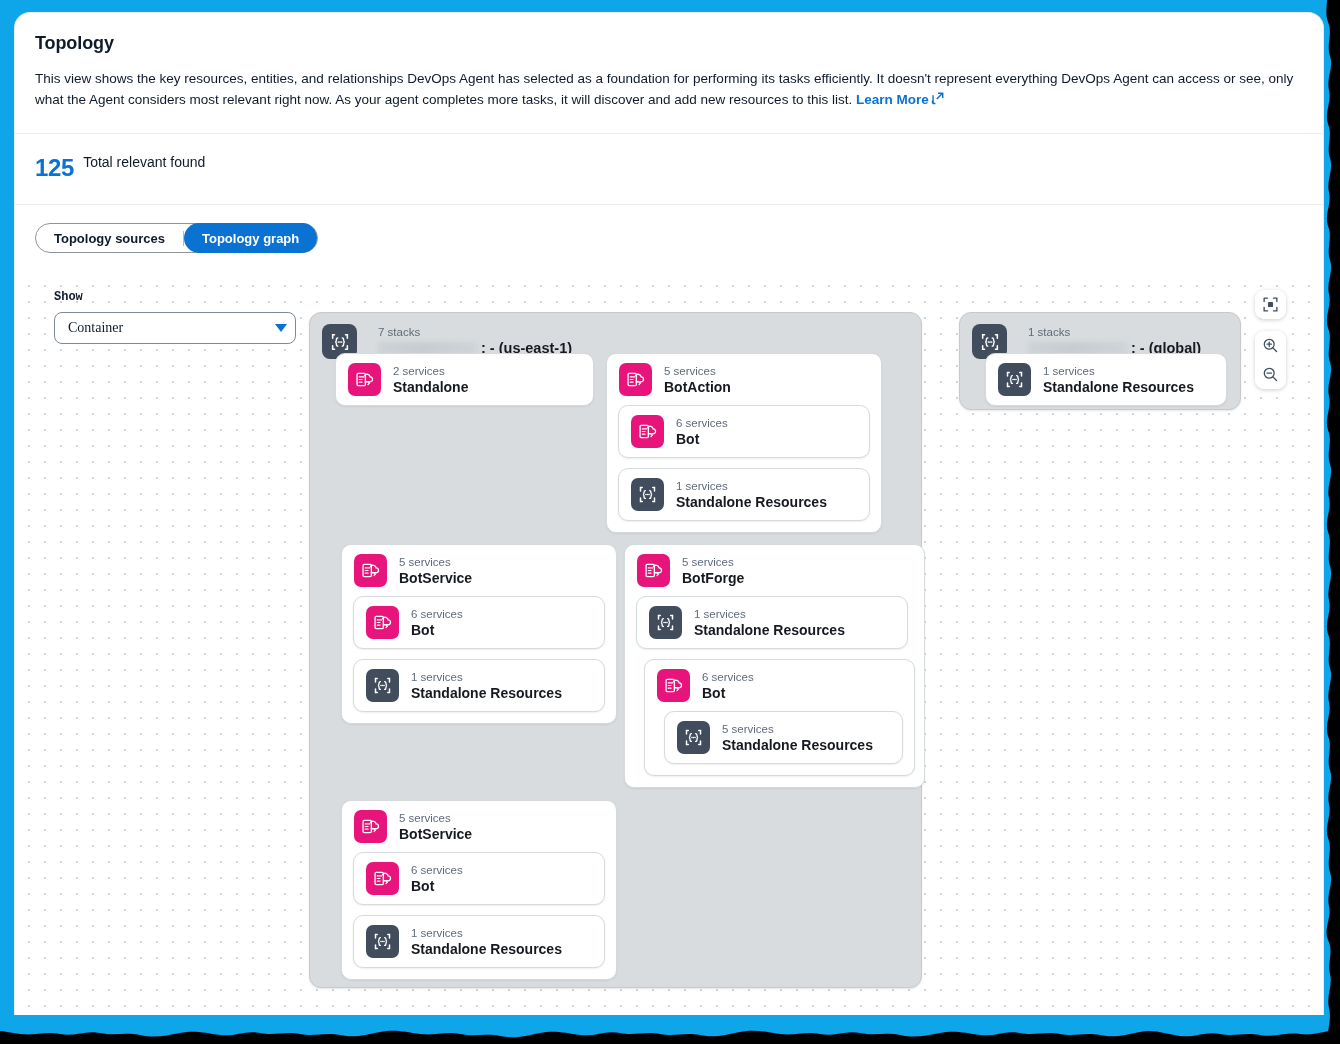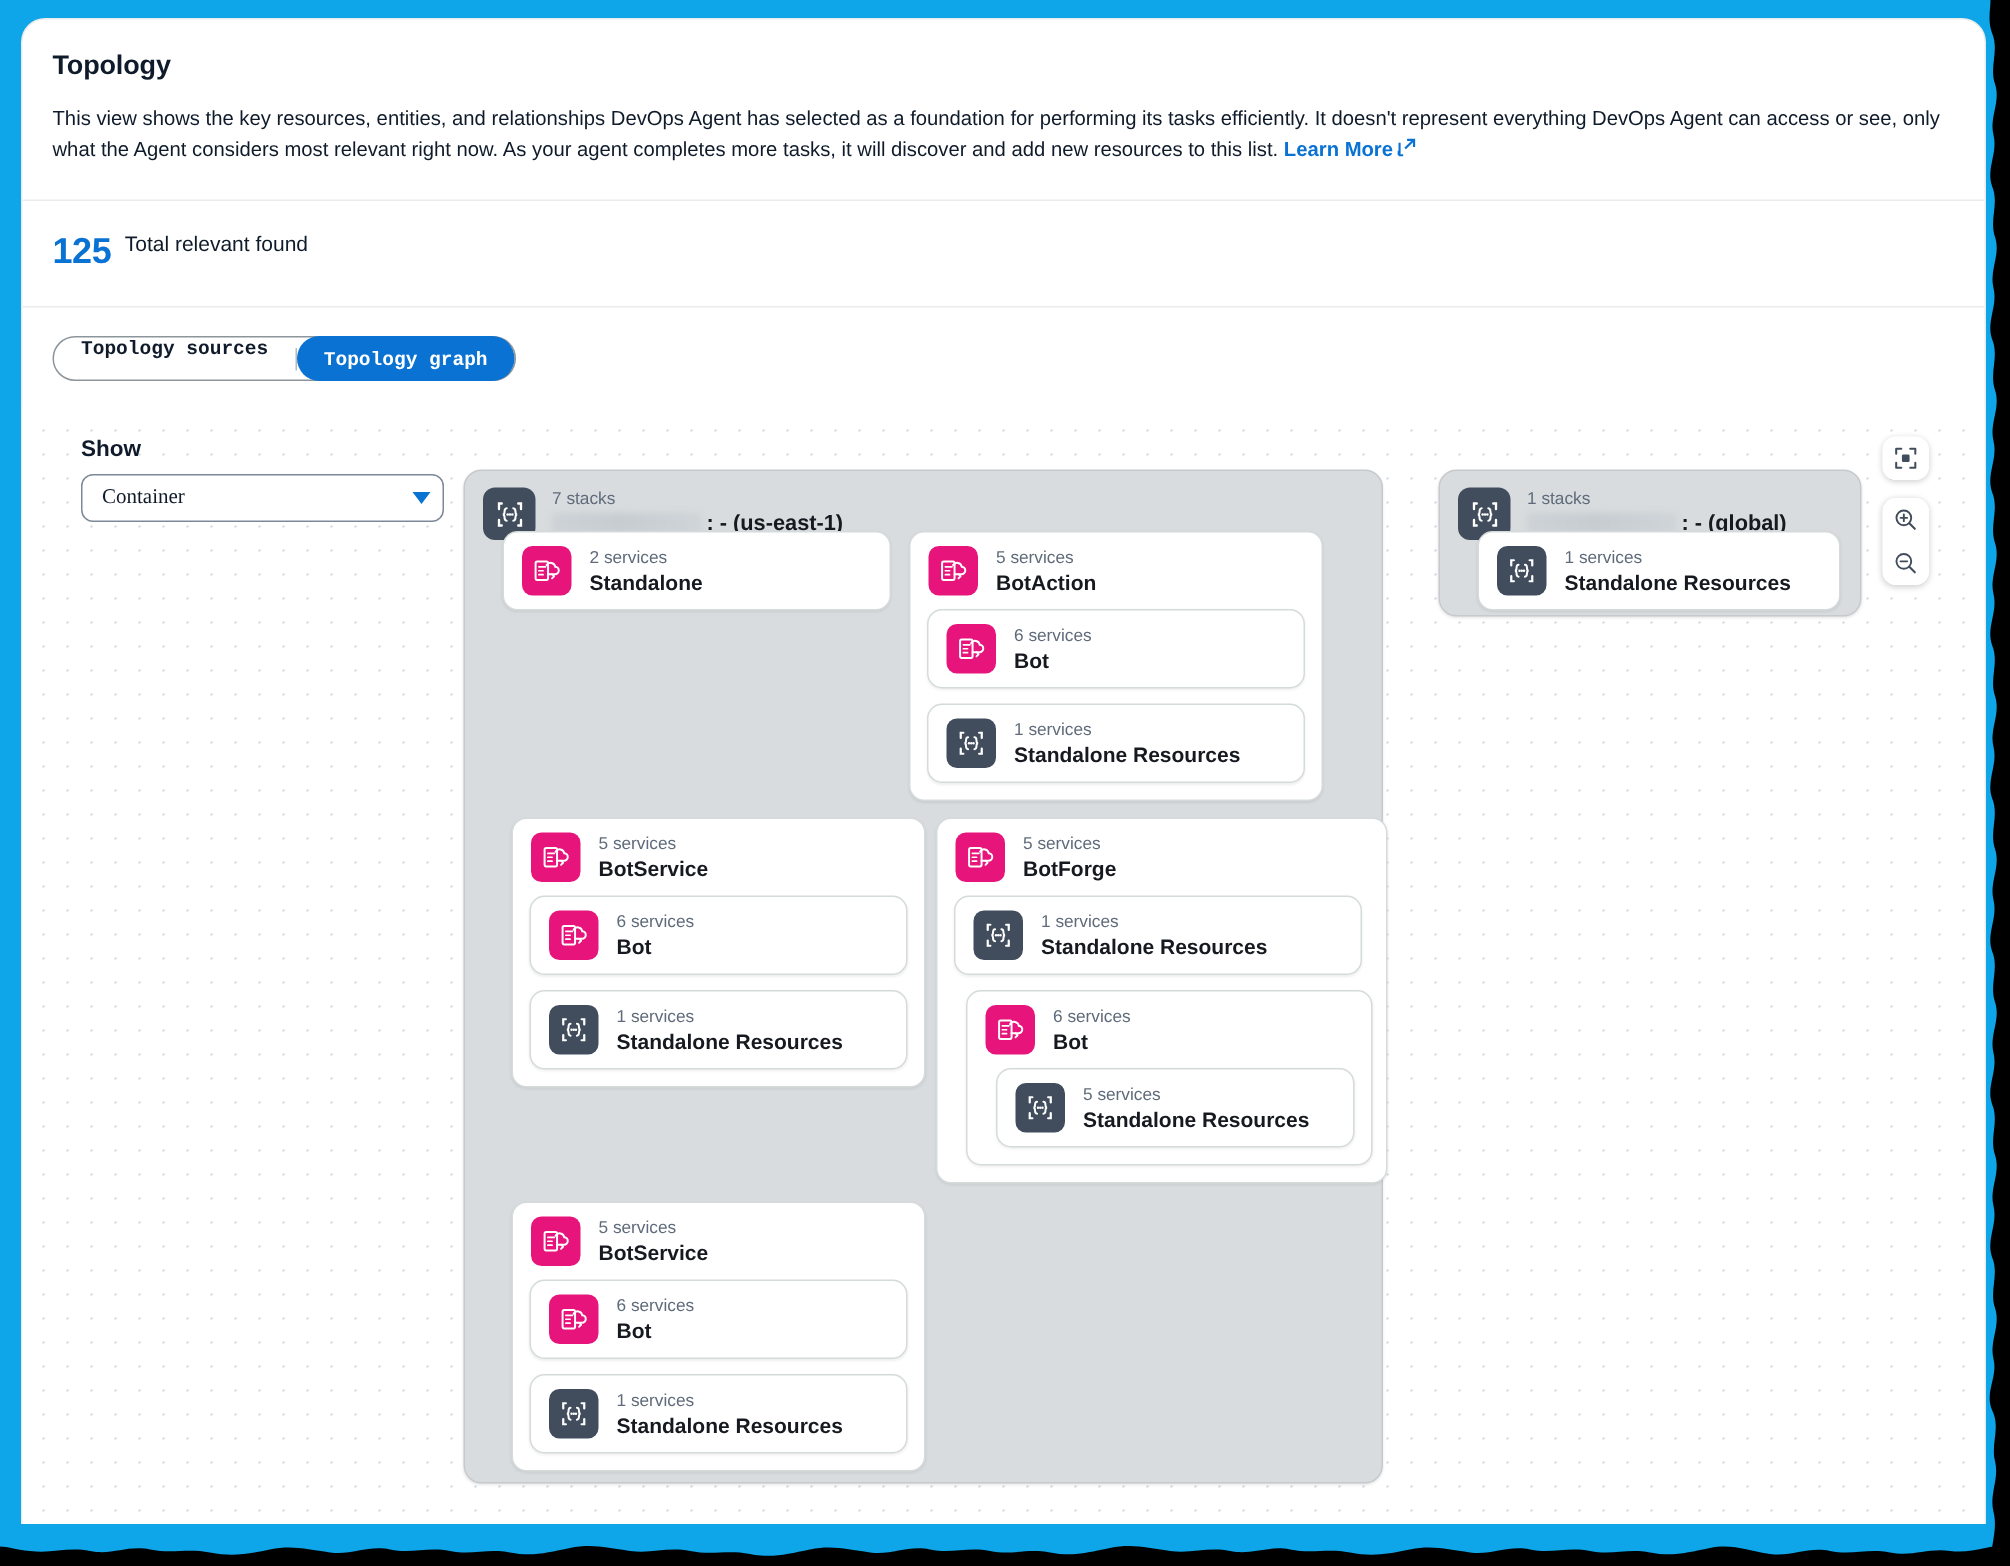--- a/index.html
+++ b/index.html
@@ -73,27 +73,26 @@
     font-weight: bold;
     color: #0972d3;
     letter-spacing: -0.3px;
   }
   .count-label { font-size: 14px; color: #0f1b2a; }
 
   
   .seg-row { padding: 18px 20px 0 20px; }
   .segmented {
     display: inline-flex;
-    align-items: flex-start;
+    align-items: center;
     border: 1px solid #8c959c;
     border-radius: 20px;
     height: 30px;
     background: #fff;
     padding: 0;
-    font-family: Liberation Mono, monospace;
   }
   .seg-btn {
     display: flex;
     align-items: center;
     padding: 0 18px;
     font-size: 13px;
     font-weight: bold;
     color: #0f1b2a;
     background: transparent;
     border: none;
@@ -130,24 +129,25 @@
   }
 
   
   .show-block {
     position: absolute;
     left: 39px;
     top: 18px;
     width: 242px;
   }
   .show-label {
-    font-size: 15px;
+    font-size: 12px;
     font-weight: bold;
     color: #0f1b2a;
     margin-bottom: 8px;
+    font-family: Liberation Mono, monospace;
   }
   .select-box {
     height: 32px;
     background: #ffffff;
     border: 1px solid #7d8998;
     border-radius: 8px;
     display: flex;
     align-items: center;
     padding: 0 8px 0 13px;
     font-size: 14px;
@@ -167,21 +167,21 @@
   .region {
     position: absolute;
     background: #d8dcde;
     border: 1px solid #c6cacc;
     border-radius: 12px;
     box-shadow: 0 1px 2px rgba(0,0,0,0.10);
   }
   .region-head {
     display: flex;
     align-items: center;
-    gap: 11px;
+    gap: 21px;
     padding: 11px 12px 8px 12px;
   }
 
   .node {
     background: #ffffff;
     border: 1px solid #d5dbdb;
     border-radius: 10px;
     box-shadow: 0 1px 2px rgba(0,0,0,0.07);
   }
   .node-head {

